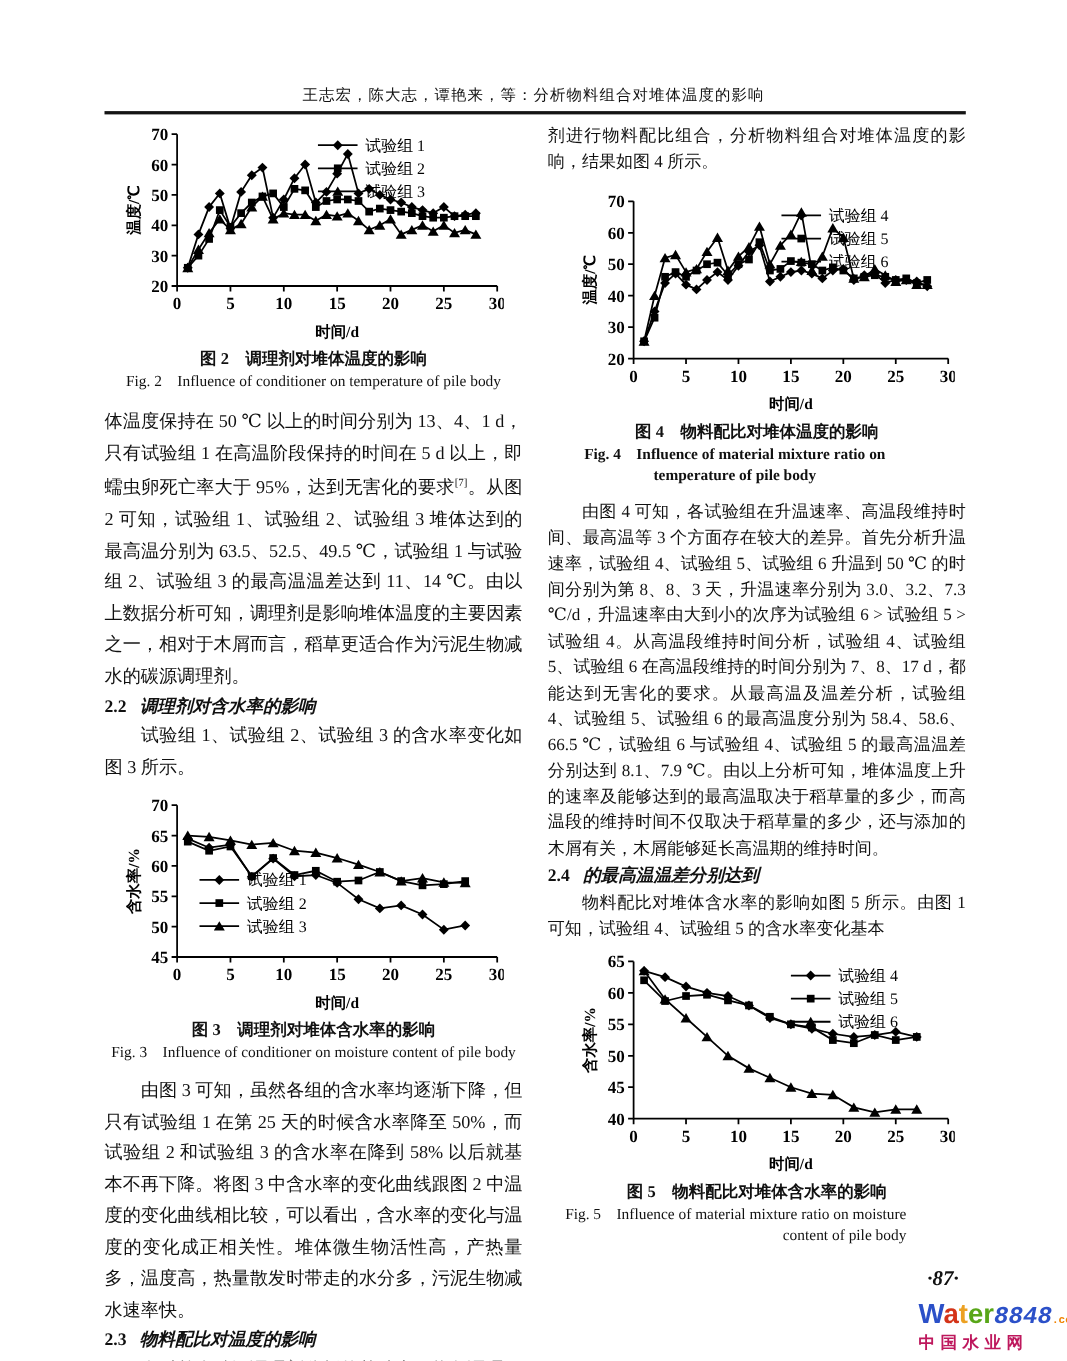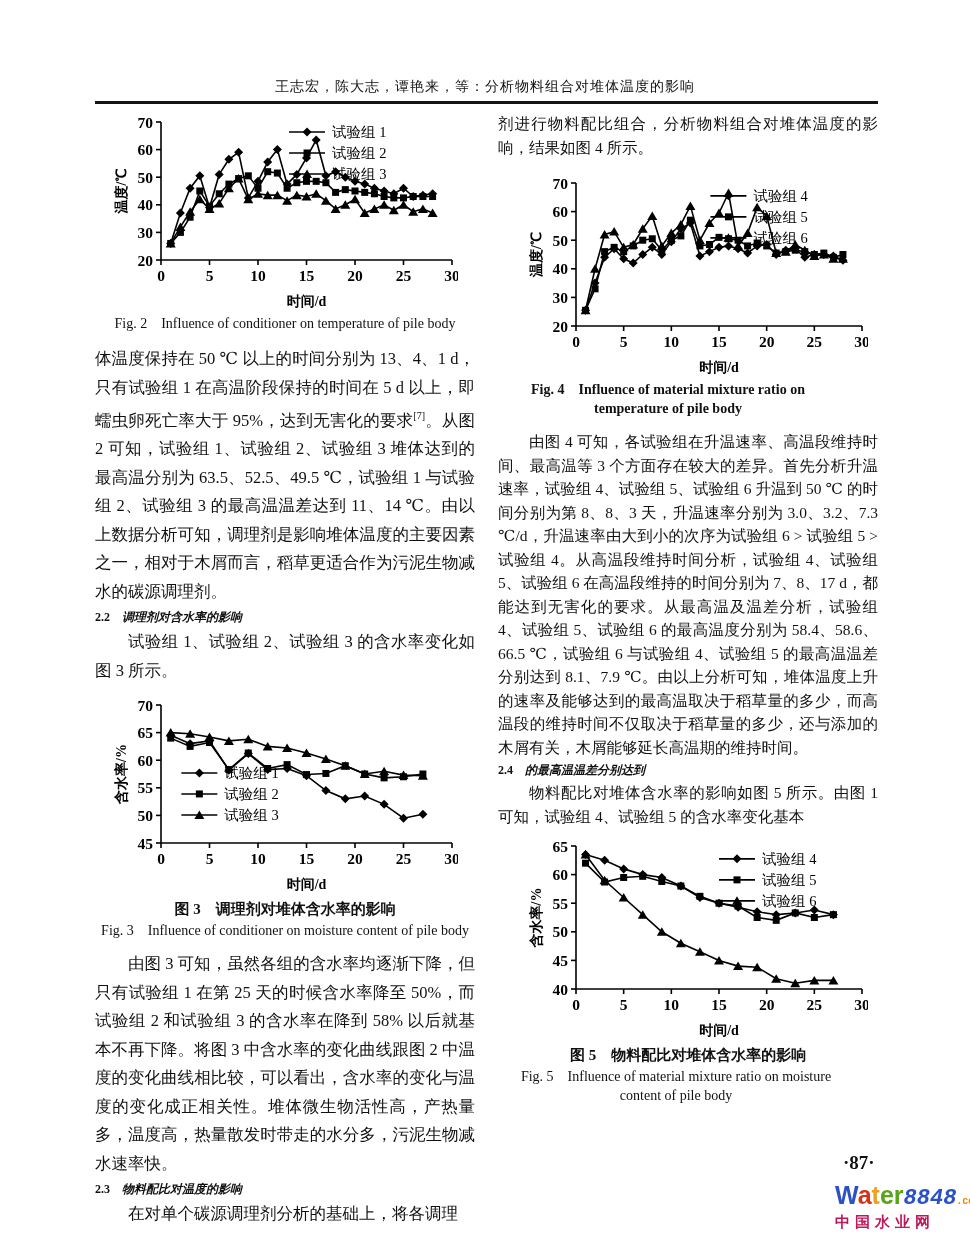--- a/index.html
+++ b/index.html
@@ -13,25 +13,25 @@
   .columns{position:absolute;top:112px;left:95px;width:783px;display:flex;gap:23px;z-index:1;}
   .col{width:380px;}
   .fig{margin:0 0 6px 0;}
   .fig svg{display:block;margin-left:18px;}
   .col.right .fig svg{margin-left:30px;}
   .cap-cn{text-align:center;font-weight:bold;font-size:15px;margin-top:5px;}
   .cap-en{text-align:center;font-size:14px;margin-top:2px;line-height:19px;}
   .body-text{font-size:16.5px;line-height:28.5px;text-align:justify;margin:0;}
   .col.right .body-text{font-size:15.5px;line-height:23.5px;}
   .indent{text-indent:2em;}
-  .sec{font-size:12px;margin:3px 0 2px 0;}
+  .sec{font-size:16px;margin:3px 0 2px 0;}
   .sec-num{font-weight:bold;margin-right:12px;}
   .sec-title{font-weight:600;font-style:italic;}
   sup{font-size:10px;}
-  .page-number{position:absolute;left:843px;top:1152px;font-size:19px;font-weight:bold;z-index:2;}
+  .page-number{position:absolute;left:843px;top:1152px;font-size:19px;font-weight:bold;z-index:2;font-style:italic;}
   .logo{position:absolute;left:835px;top:1183px;z-index:2;font-family:"Liberation Sans","DejaVu Sans",sans-serif;line-height:1;}
   .logo-line1{white-space:nowrap;}
   .logo-letter{font-size:25px;font-weight:bold;}
   .logo-num{font-size:22px;font-style:italic;font-weight:bold;font-family:Liberation Mono, monospace;}
   .logo-com{font-size:10px;font-weight:bold;font-family:Liberation Mono, monospace;}
   .logo-sub{font-size:15px;font-weight:bold;letter-spacing:5px;margin-top:4px;white-space:nowrap;}
 </style>
 </head>
 <body>
 
@@ -164,20 +164,21 @@
             <line x1="176.04" y1="20" x2="212.04" y2="20" stroke="#000" stroke-width="1.6"></line>
             <path d="M 194.04 15.5 L 198.54 20 L 194.04 24.5 L 189.54 20 Z" fill="#000"></path>
             <text x="219.04" y="25" font-size="14.5" font-family="&quot;Liberation Serif&quot;, serif" fill="#000">试验组 1</text>
             <line x1="176.04" y1="41" x2="212.04" y2="41" stroke="#000" stroke-width="1.6"></line>
             <rect x="190.54" y="37.5" width="7" height="7" fill="#000"></rect>
             <text x="219.04" y="46" font-size="14.5" font-family="&quot;Liberation Serif&quot;, serif" fill="#000">试验组 2</text>
             <line x1="176.04" y1="62" x2="212.04" y2="62" stroke="#000" stroke-width="1.6"></line>
             <path d="M 194.04 57.5 L 199.04 66 L 189.04 66 Z" fill="#000"></path>
             <text x="219.04" y="67" font-size="14.5" font-family="&quot;Liberation Serif&quot;, serif" fill="#000">试验组 3</text>
           </svg>
+        <div class="cap-cn">图 2　调理剂对堆体温度的影响</div>
         <div class="cap-en">Fig. 2　Influence of conditioner on temperature of pile body</div>
       </div>
       <p class="body-text" style="margin-top:12px"><span>体温度保持在 50 ℃ 以上的时间分别为 13、4、1 d，只有试验组 1 在高温阶段保持的时间在 5 d 以上，即蠕虫卵死亡率大于 95%，达到无害化的要求</span><sup>[7]</sup><span>。从图 2 可知，试验组 1、试验组 2、试验组 3 堆体达到的最高温分别为 63.5、52.5、49.5 ℃，试验组 1 与试验组 2、试验组 3 的最高温温差达到 11、14 ℃。由以上数据分析可知，调理剂是影响堆体温度的主要因素之一，相对于木屑而言，稻草更适合作为污泥生物减水的碳源调理剂。</span></p>
       <h3 class="sec"><span class="sec-num">2.2</span><span class="sec-title">调理剂对含水率的影响</span></h3>
       <p class="body-text indent">试验组 1、试验组 2、试验组 3 的含水率变化如图 3 所示。</p>
       <div class="fig" style="margin-top:10px">
         <svg width="345" height="200">
             <line x1="48" y1="10" x2="48" y2="148" stroke="#000" stroke-width="1.6"></line>
             <line x1="48" y1="148" x2="339" y2="148" stroke="#000" stroke-width="1.6"></line>
             <line x1="43" y1="148" x2="48" y2="148" stroke="#000" stroke-width="1.6"></line>
@@ -395,20 +396,21 @@
             <line x1="182.42" y1="22.86" x2="218.42" y2="22.86" stroke="#000" stroke-width="1.6"></line>
             <path d="M 200.42 18.36 L 204.92 22.86 L 200.42 27.36 L 195.92 22.86 Z" fill="#000"></path>
             <text x="225.42" y="27.86" font-size="14.5" font-family="&quot;Liberation Serif&quot;, serif" fill="#000">试验组 4</text>
             <line x1="182.42" y1="43.86" x2="218.42" y2="43.86" stroke="#000" stroke-width="1.6"></line>
             <rect x="196.92" y="40.36" width="7" height="7" fill="#000"></rect>
             <text x="225.42" y="48.86" font-size="14.5" font-family="&quot;Liberation Serif&quot;, serif" fill="#000">试验组 5</text>
             <line x1="182.42" y1="64.86" x2="218.42" y2="64.86" stroke="#000" stroke-width="1.6"></line>
             <path d="M 200.42 60.36 L 205.42 68.86 L 195.42 68.86 Z" fill="#000"></path>
             <text x="225.42" y="69.86" font-size="14.5" font-family="&quot;Liberation Serif&quot;, serif" fill="#000">试验组 6</text>
           </svg>
+        <div class="cap-cn">图 4　物料配比对堆体温度的影响</div>
         <div class="cap-en" style="width:320px;margin-left:10px;font-weight:bold;">Fig. 4　Influence of material mixture ratio on temperature of pile body</div>
       </div>
       <p class="body-text indent" style="margin-top:12px">由图 4 可知，各试验组在升温速率、高温段维持时间、最高温等 3 个方面存在较大的差异。首先分析升温速率，试验组 4、试验组 5、试验组 6 升温到 50 ℃ 的时间分别为第 8、8、3 天，升温速率分别为 3.0、3.2、7.3 ℃/d，升温速率由大到小的次序为试验组 6 &gt; 试验组 5 &gt; 试验组 4。从高温段维持时间分析，试验组 4、试验组 5、试验组 6 在高温段维持的时间分别为 7、8、17 d，都能达到无害化的要求。从最高温及温差分析，试验组 4、试验组 5、试验组 6 的最高温度分别为 58.4、58.6、66.5 ℃，试验组 6 与试验组 4、试验组 5 的最高温温差分别达到 8.1、7.9 ℃。由以上分析可知，堆体温度上升的速率及能够达到的最高温取决于稻草量的多少，而高温段的维持时间不仅取决于稻草量的多少，还与添加的木屑有关，木屑能够延长高温期的维持时间。</p>
       <h3 class="sec"><span class="sec-num">2.4</span><span class="sec-title">的最高温温差分别达到</span></h3>
       <p class="body-text indent">物料配比对堆体含水率的影响如图 5 所示。由图 1 可知，试验组 4、试验组 5 的含水率变化基本</p>
       <div class="fig" style="margin-top:8px">
         <svg width="340" height="205">
             <line x1="48" y1="10" x2="48" y2="153" stroke="#000" stroke-width="1.6"></line>
             <line x1="48" y1="153" x2="334" y2="153" stroke="#000" stroke-width="1.6"></line>
             <line x1="43" y1="153" x2="48" y2="153" stroke="#000" stroke-width="1.6"></line>
@@ -488,21 +490,21 @@
             <path d="M 209 18.36 L 213.5 22.86 L 209 27.36 L 204.5 22.86 Z" fill="#000"></path>
             <text x="234" y="27.86" font-size="14.5" font-family="&quot;Liberation Serif&quot;, serif" fill="#000">试验组 4</text>
             <line x1="191" y1="43.86" x2="227" y2="43.86" stroke="#000" stroke-width="1.6"></line>
             <rect x="205.5" y="40.36" width="7" height="7" fill="#000"></rect>
             <text x="234" y="48.86" font-size="14.5" font-family="&quot;Liberation Serif&quot;, serif" fill="#000">试验组 5</text>
             <line x1="191" y1="64.86" x2="227" y2="64.86" stroke="#000" stroke-width="1.6"></line>
             <path d="M 209 60.36 L 214 68.86 L 204 68.86 Z" fill="#000"></path>
             <text x="234" y="69.86" font-size="14.5" font-family="&quot;Liberation Serif&quot;, serif" fill="#000">试验组 6</text>
           </svg>
         <div class="cap-cn">图 5　物料配比对堆体含水率的影响</div>
-        <div class="cap-en" style="width:320px;margin-left:18px;">Fig. 5　Influence of material mixture ratio on moisture content of pile body</div>
+        <div class="cap-en" style="width:320px;margin-left:6px;text-align:right;">Fig. 5　Influence of material mixture ratio on moisture content of pile body</div>
       </div>
     </div>
   </div>
 
   <div class="page-number">·87·</div>
 
   <div class="logo">
     <div class="logo-line1"><span class="logo-letter" style="color:#2b50c8">W</span><span class="logo-letter" style="color:#d43318">a</span><span class="logo-letter" style="color:#eca122">t</span><span class="logo-letter" style="color:#58a618">e</span><span class="logo-letter" style="color:#58a618">r</span><span class="logo-num" style="color:#2b50c8">8848</span><span class="logo-com" style="color:#f08300">.com</span></div>
     <div class="logo-sub" style="color:#be185d">中国水业网</div>
   </div>

